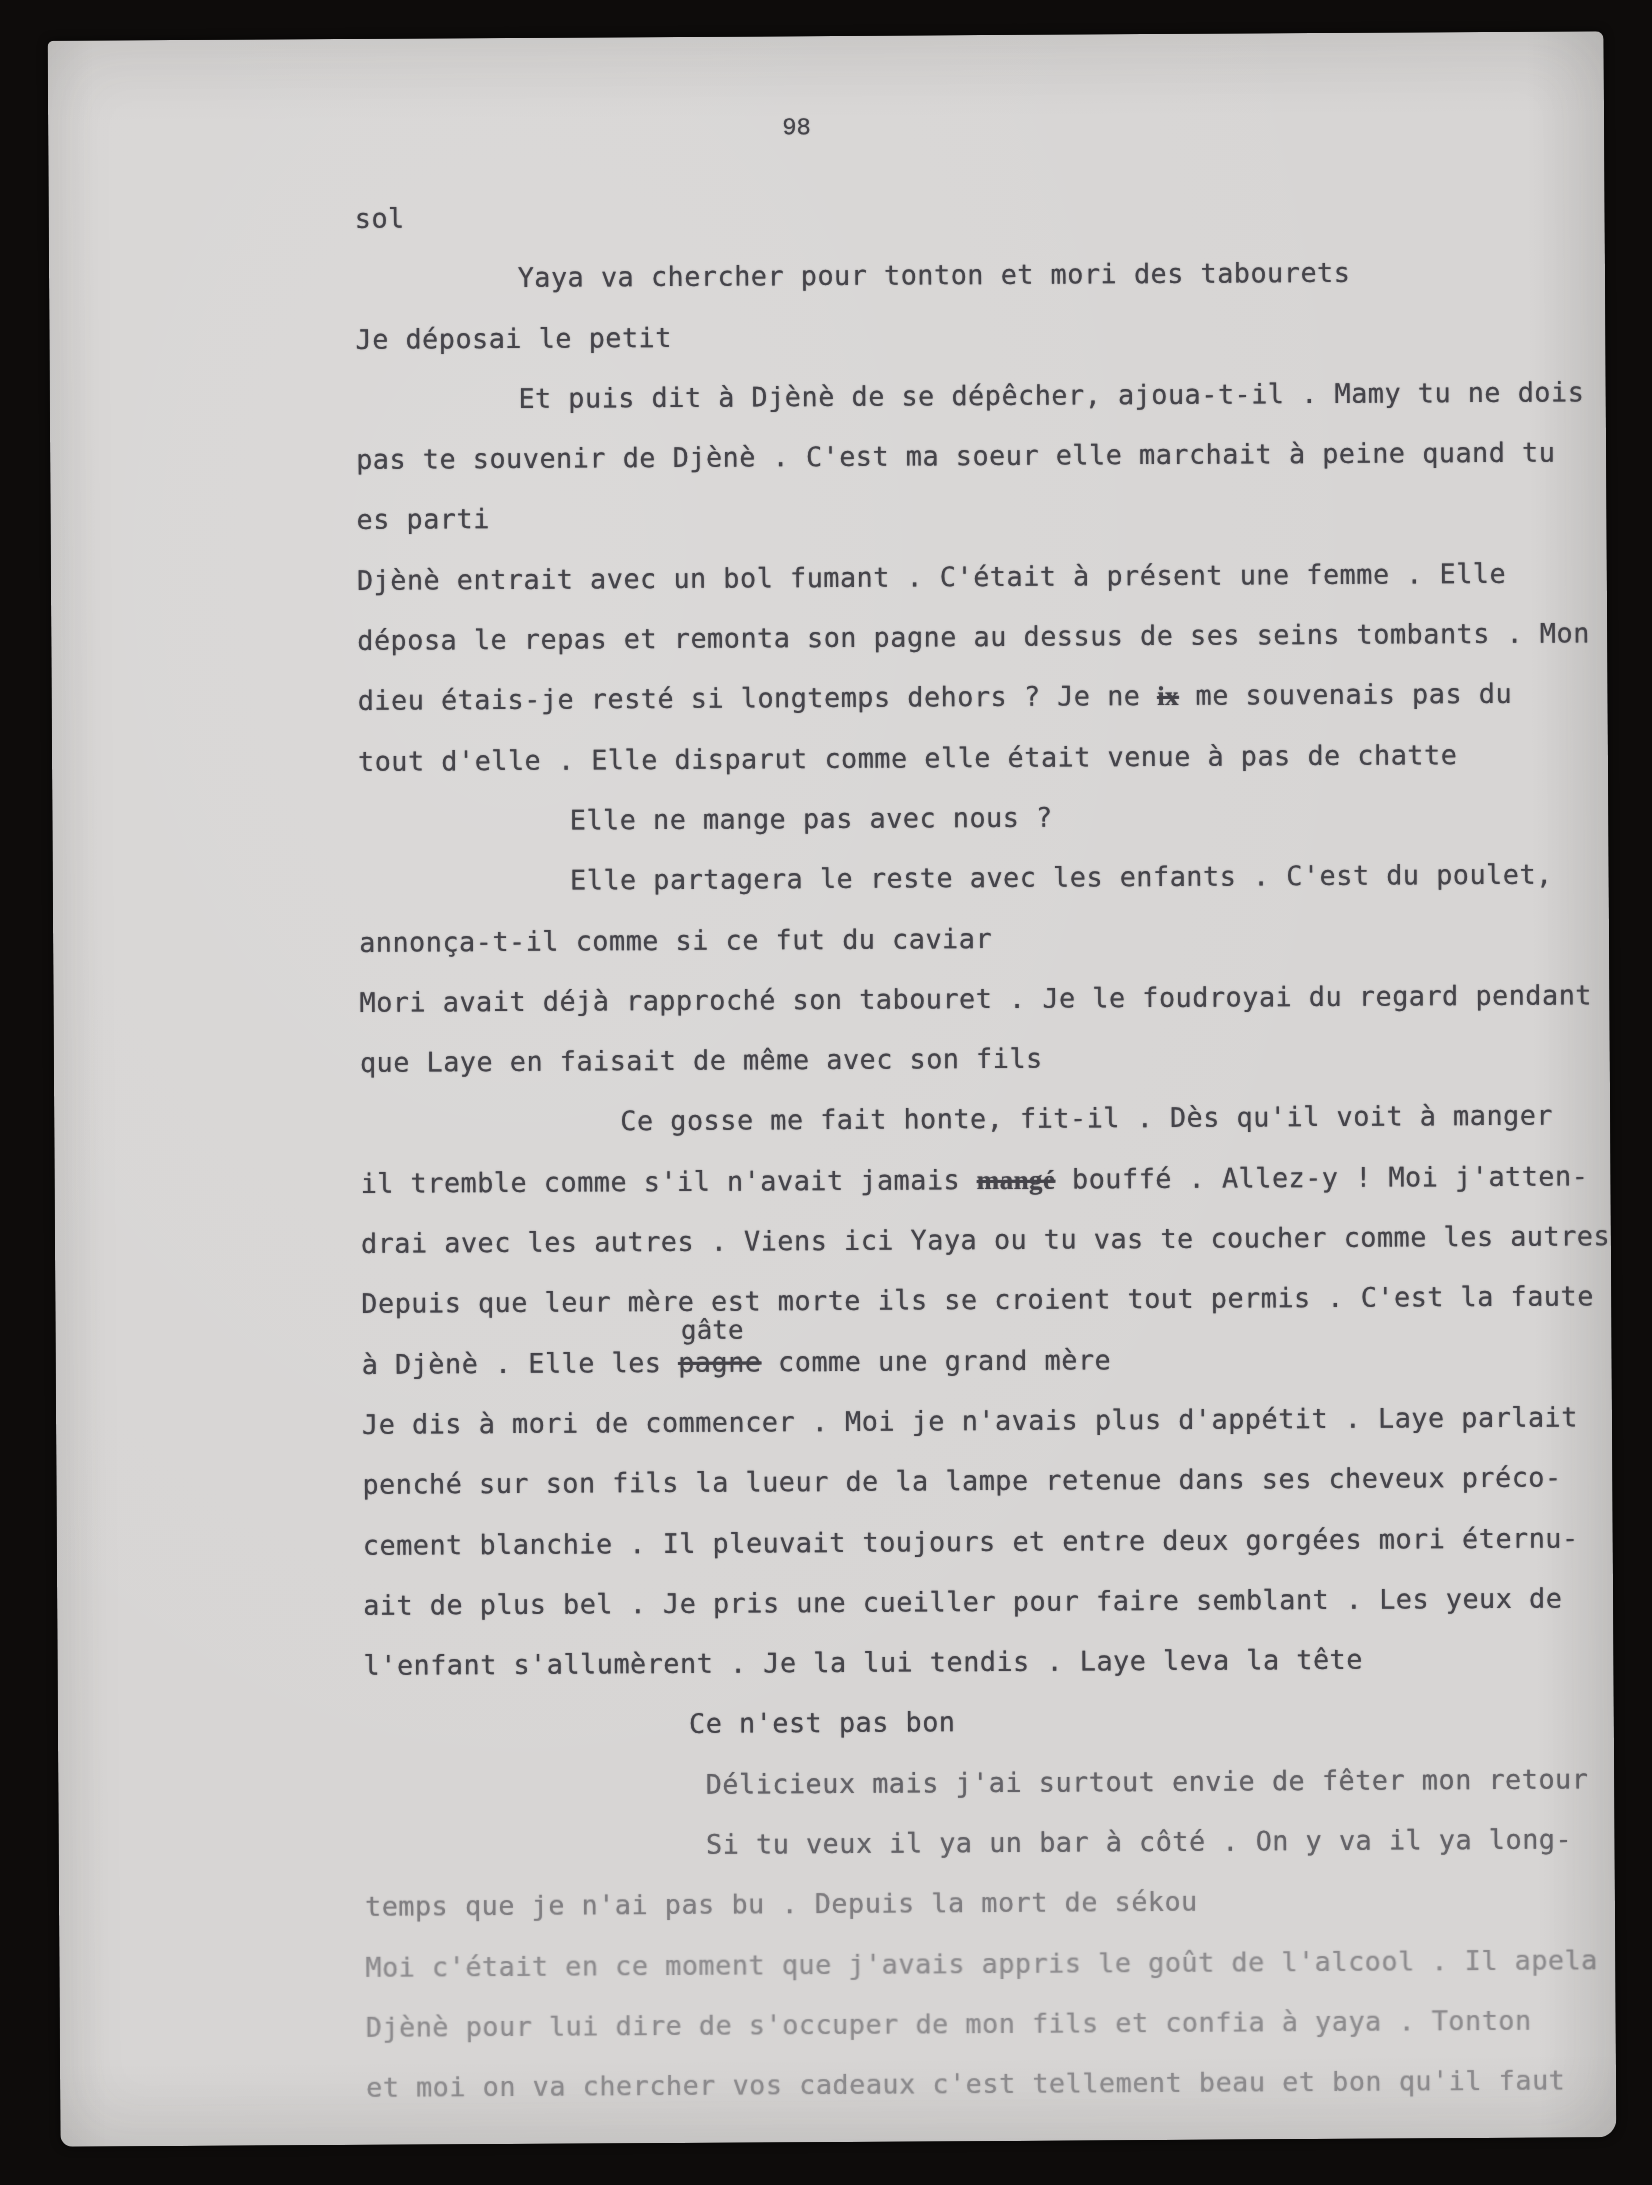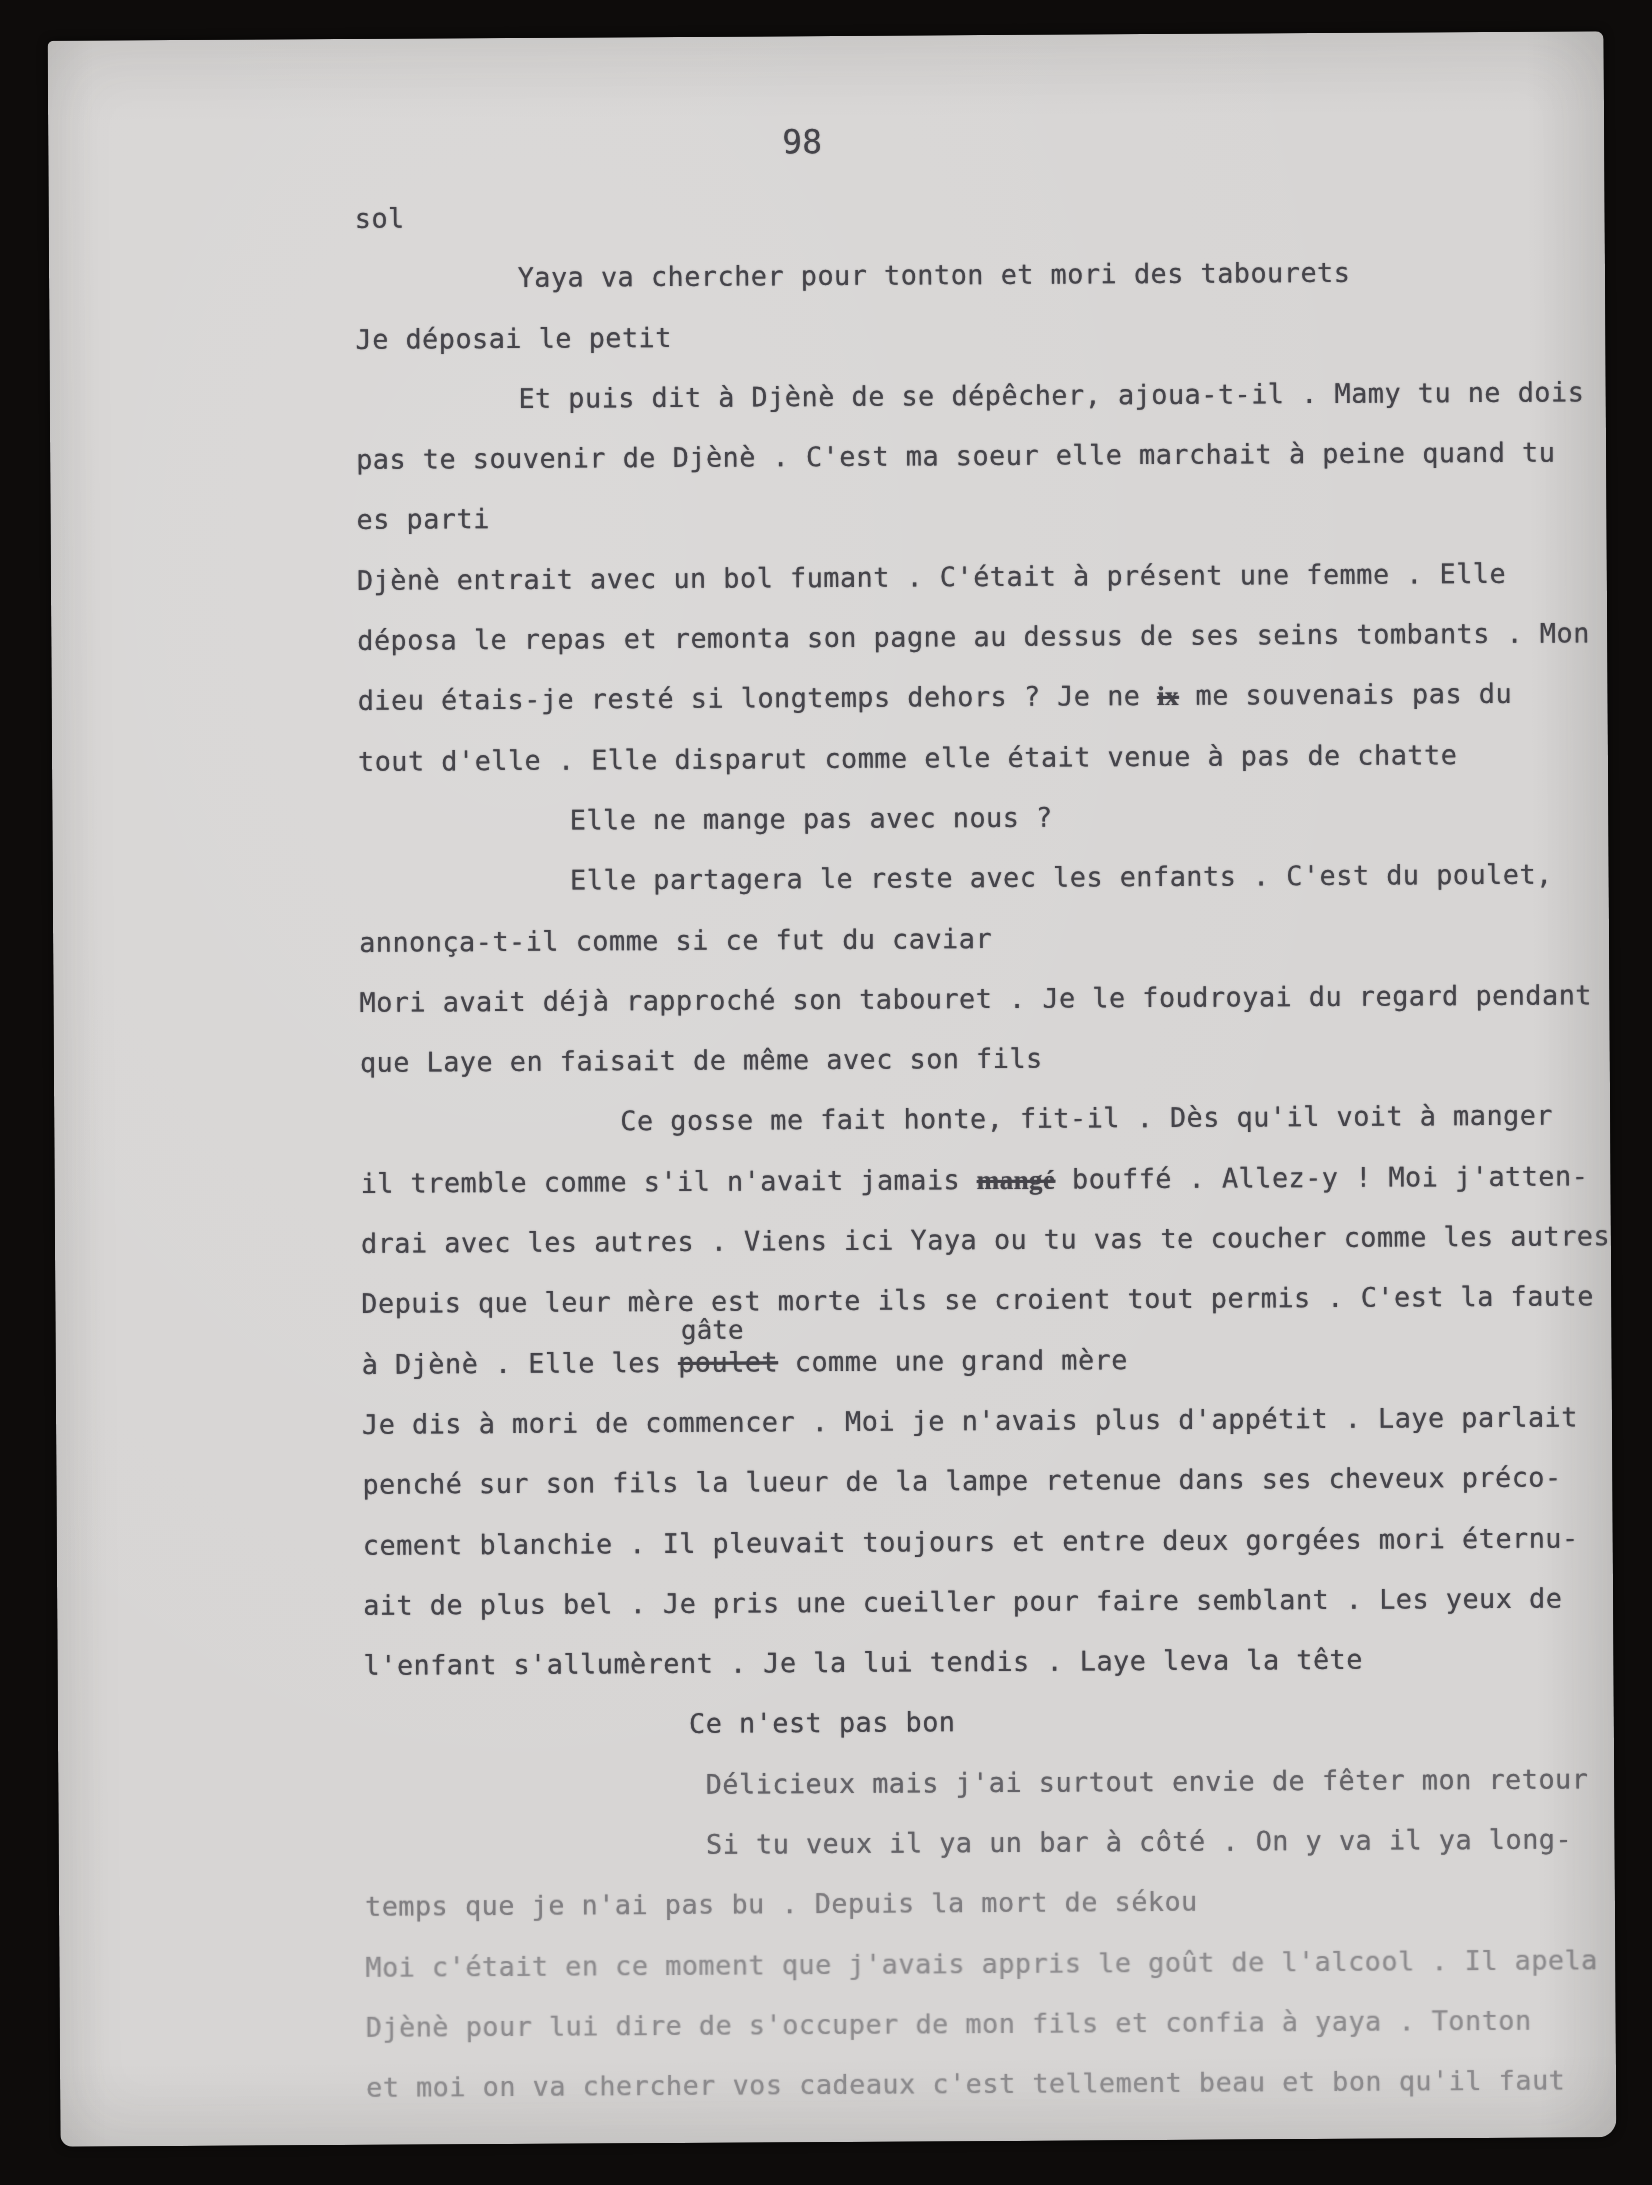--- a/index.html
+++ b/index.html
@@ -18,24 +18,25 @@
       radial-gradient(ellipse at 30% 25%, rgba(255,255,255,0.10), rgba(255,255,255,0) 60%),
       linear-gradient(to right, rgba(0,0,0,0.05), rgba(0,0,0,0) 3%, rgba(0,0,0,0) 95%, rgba(0,0,0,0.08)),
       linear-gradient(to bottom, rgba(0,0,0,0.04), rgba(0,0,0,0) 4%, rgba(0,0,0,0) 96%, rgba(0,0,0,0.05)),
       var(--paper,#d7d5d4);
     transform:rotate(-0.35deg);
     border-radius:6px 8px 18px 12px;
     box-shadow: inset 0 0 70px rgba(80,75,70,0.10), 0 0 10px rgba(0,0,0,0.6);
   }
   .pagenum{
     position:absolute;
-    left:734px;top:86px;
-    font-size:33px;
+    left:734px;top:78px;
+    font-size:24px;
     color:var(--ink,#45444a);
     text-shadow:0 0 1.2px rgba(66,64,70,0.75);
+    font-family:Liberation Mono, monospace;
   }
   .lines{
     position:absolute;
     left:306px;top:150px;right:10px;
     font-size:27px;
     letter-spacing:0.4px;
     color:var(--ink,#45444a);
     text-shadow:0 0 1.2px rgba(66,64,70,0.75);
   }
   .line{
@@ -75,21 +76,21 @@
         <div class="line" style="padding-left: 0ch;"><span class="seg">tout d'elle . Elle disparut comme elle était venue à pas de chatte</span></div>
         <div class="line" style="padding-left: 13ch;"><span class="seg">Elle </span><span class="seg bold">ne</span><span class="seg"> mange pas avec nous ?</span></div>
         <div class="line" style="padding-left: 13ch;"><span class="seg">Elle partagera le reste avec les enfants . C'est du poulet,</span></div>
         <div class="line" style="padding-left: 0ch;"><span class="seg">annonça-t-il comme si ce fut du caviar</span></div>
         <div class="line" style="padding-left: 0ch;"><span class="seg">Mori avait déjà rapproché son tabouret . Je le foudroyai du regard pendant</span></div>
         <div class="line" style="padding-left: 0ch;"><span class="seg">que Laye en faisait de même avec son fils</span></div>
         <div class="line" style="padding-left: 16ch;"><span class="seg">Ce gosse me fait honte, fit-il . Dès qu'il voit à manger</span></div>
         <div class="line" style="padding-left: 0ch;"><span class="seg">il tremble comme s'il n'avait jamais </span><span class="seg strike-bold">mangé</span><span class="seg"> bouffé . Allez-y ! Moi j'atten-</span></div>
         <div class="line" style="padding-left: 0ch;"><span class="seg">drai avec les autres . Viens ici Yaya ou tu vas te coucher comme les autres</span></div>
         <div class="line" style="padding-left: 0ch;"><span class="seg">Depuis que leur mère est morte ils se croient tout permis . C'est la faute</span></div>
-        <div class="line" style="padding-left: 0ch;"><span class="seg">à Djènè . Elle les </span><span class="ins"><span class="seg strike">poulet</span><span class="sup">gâte</span></span><span class="seg"> comme une grand mère</span></div>
+        <div class="line" style="padding-left: 0ch;"><span class="seg">à Djènè . Elle les </span><span class="ins"><span class="seg strike">pagne</span><span class="sup">gâte</span></span><span class="seg"> comme une grand mère</span></div>
         <div class="line" style="padding-left: 0ch;"><span class="seg">Je dis à mori de commencer . Moi je n'avais plus d'appétit . Laye parlait</span></div>
         <div class="line" style="padding-left: 0ch;"><span class="seg">penché sur son fils la lueur de la lampe retenue dans ses cheveux préco-</span></div>
         <div class="line" style="padding-left: 0ch;"><span class="seg">cement blanchie . Il pleuvait toujours et entre deux gorgées mori éternu-</span></div>
         <div class="line" style="padding-left: 0ch;"><span class="seg">ait de plus bel . Je pris une cueiller pour faire semblant . Les yeux de</span></div>
         <div class="line" style="padding-left: 0ch;"><span class="seg">l'enfant s'allumèrent . Je la lui tendis . Laye leva la tête</span></div>
         <div class="line" style="padding-left: 20ch;"><span class="seg">Ce n'est pas bon</span></div>
         <div class="line fade1" style="padding-left: 21ch;"><span class="seg">Délicieux mais j'ai surtout envie de fêter mon retour</span></div>
         <div class="line fade1" style="padding-left: 21ch;"><span class="seg">Si tu veux il ya un bar à côté . On y va il ya long-</span></div>
         <div class="line fade2" style="padding-left: 0ch;"><span class="seg">temps que je n'ai pas bu . Depuis la mort de sékou</span></div>
         <div class="line fade3" style="padding-left: 0ch;"><span class="seg">Moi c'était en ce moment que j'avais appris le goût de l'alcool . Il apela</span></div>

